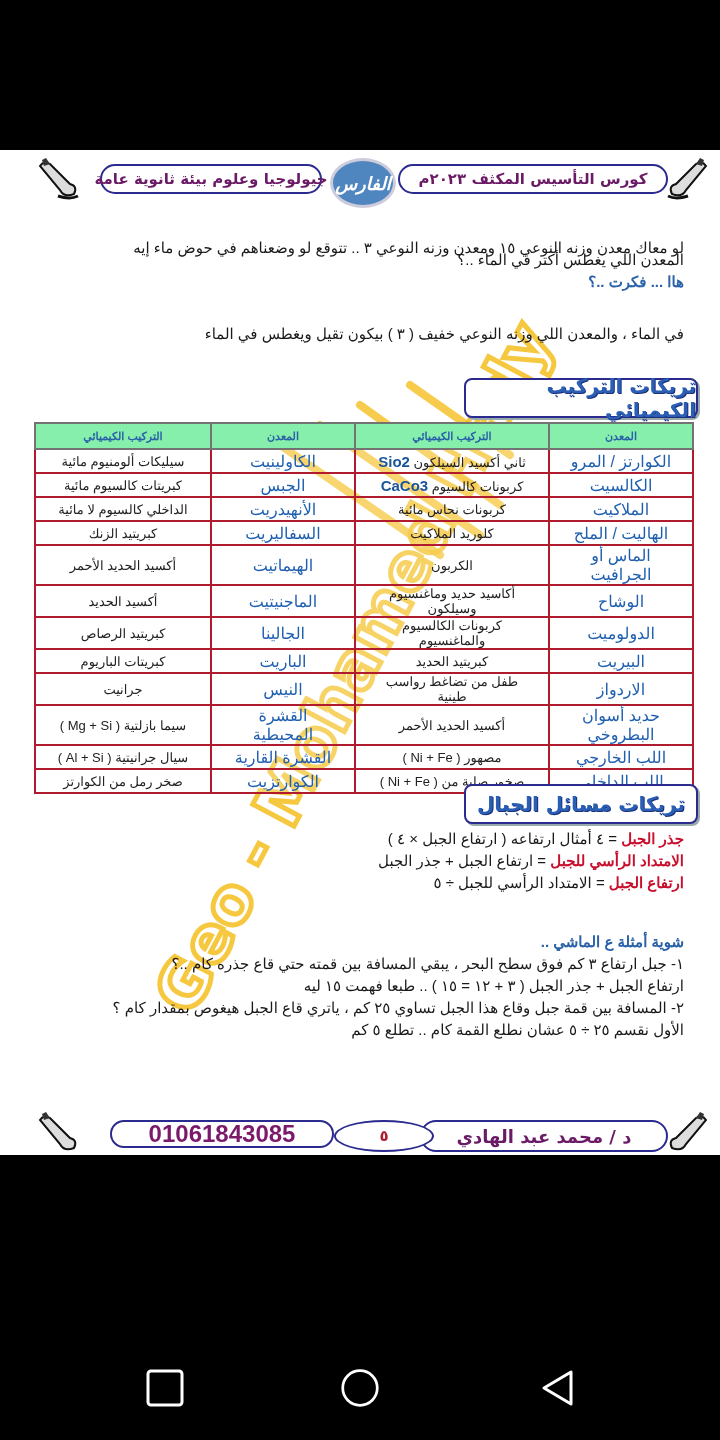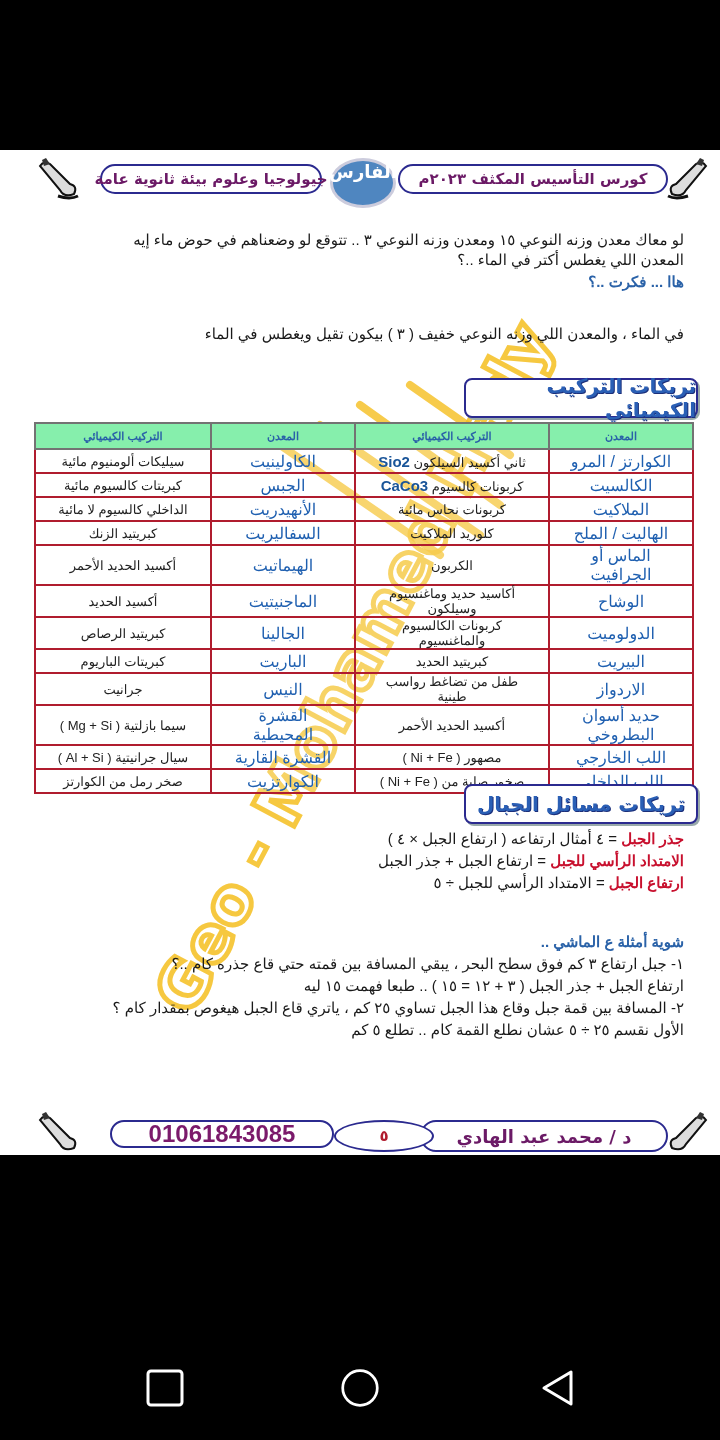--- a/index.html
+++ b/index.html
@@ -5,21 +5,21 @@
   html, body { margin:0; padding:0; }
   body { width:720px; height:1440px; background:#000; position:relative; overflow:hidden; font-family:"DejaVu Sans", sans-serif; }
   .top-black { position:absolute; top:0; left:0; width:720px; height:150px; background:#000; }
   .page { position:absolute; top:150px; left:0; width:720px; height:1005px; background:#fff; overflow:hidden; }
   .bottom-black { position:absolute; top:1155px; left:0; width:720px; height:285px; background:#000; }
 
   
   .banner { position:absolute; left:0; width:720px; height:60px; }
   .banner .scroll-icon { position:absolute; top:6px; width:46px; height:44px; }
   .pill { position:absolute; height:30px; border:2.5px solid #2b2a8f; border-radius:16px; background:#fff; display:flex; align-items:center; justify-content:center; color:#6b1a66; font-weight:bold; font-size:15px; white-space:nowrap; direction:rtl; box-sizing:border-box; }
-  .logo-oval { position:absolute; width:60px; height:44px; border-radius:50%; background:#4f86c0; border:3px solid #ccd; color:#fff; display:flex; align-items:flex-start; justify-content:center; font-weight:bold; font-size:18px; }
+  .logo-oval { position:absolute; width:60px; height:44px; border-radius:50%; background:#4f86c0; border:3px solid #ccd; color:#fff; display:flex; align-items:center; justify-content:center; font-weight:bold; font-size:18px;font-style:italic; }
   .txt { position:absolute; right:36px; left:20px; font-family:"Liberation Sans", sans-serif; font-size:15px; color:#1a1a1a; line-height:20px; direction:rtl; text-align:right; }
   .blue-h { color:#2a62a8; font-weight:bold; font-size:15px; }
 
   .section-title { position:absolute; border:2px solid #2b2a8f; border-radius:8px; background:#fff; color:#2a5fb5; font-weight:bold; font-size:20px; display:flex; align-items:center; justify-content:center; direction:rtl; text-shadow:1px 1px 0 #1b2f7a; box-shadow:2px 2px 0 #9aa; }
 
   table.minerals { position:absolute; left:34px; top:272px; width:660px; border-collapse:collapse; direction:rtl; font-family:"Liberation Sans", sans-serif; }
   table.minerals th { background:#86efac; color:#2a62a8; font-size:11px; font-weight:bold; height:22px; border:2px solid #737373; }
   table.minerals td { border:2px solid #b01c2e; height:22px; font-size:13px; text-align:center; color:#222; padding:0 16px; background:rgba(255,255,255,0.2); }
   table.minerals td.mineral { color:#1e5fb0; font-weight:normal; font-size:16px; width:110px; }
   table.minerals td.formula b { color:#1a5599; font-size:15px; }
@@ -68,21 +68,21 @@
   <div class="watermark" style="left:140px; top:840px;">Geo - Mohamed Hady</div>
   <svg class="stripes" style="left:260px; top:215px;" width="260" height="200" viewBox="0 0 260 200">
     <g stroke="rgba(245,190,30,0.8)" stroke-width="8" fill="none" stroke-linecap="round">
       <path d="M20 80 L180 190"></path>
       <path d="M60 60 L220 170"></path>
       <path d="M100 40 L240 140"></path>
       <path d="M150 20 L250 90"></path>
     </g>
   </svg>
 
-  <div class="txt" style="top:80px;">لو معاك معدن وزنه النوعي ١٥ ومعدن وزنه النوعي ٣ .. تتوقع لو وضعناهم في حوض ماء إيه</div>
+  <div class="txt" style="top:88px;">لو معاك معدن وزنه النوعي ١٥ ومعدن وزنه النوعي ٣ .. تتوقع لو وضعناهم في حوض ماء إيه</div>
   <div class="txt" style="top:100px;">المعدن اللي يغطس أكتر في الماء ..؟</div>
   <div class="txt blue-h" style="top:122px;">هاا ... فكرت ..؟</div>
   <div class="txt" style="top:174px;">في الماء ، والمعدن اللي وزنه النوعي خفيف ( ٣ ) بيكون تقيل ويغطس في الماء</div>
 
   <div class="section-title" style="left:464px; top:228px; width:230px; height:36px;">
     <span>تريكات التركيب الكيميائي</span>
   </div>
 
   <table class="minerals">
     <thead>

